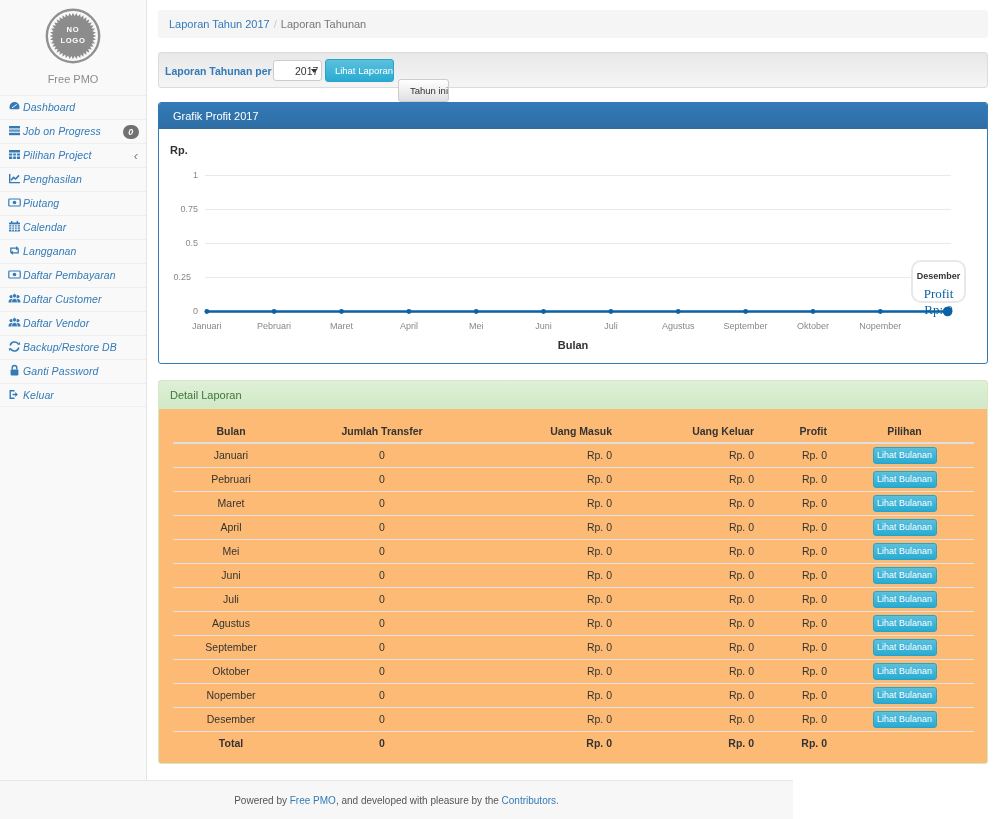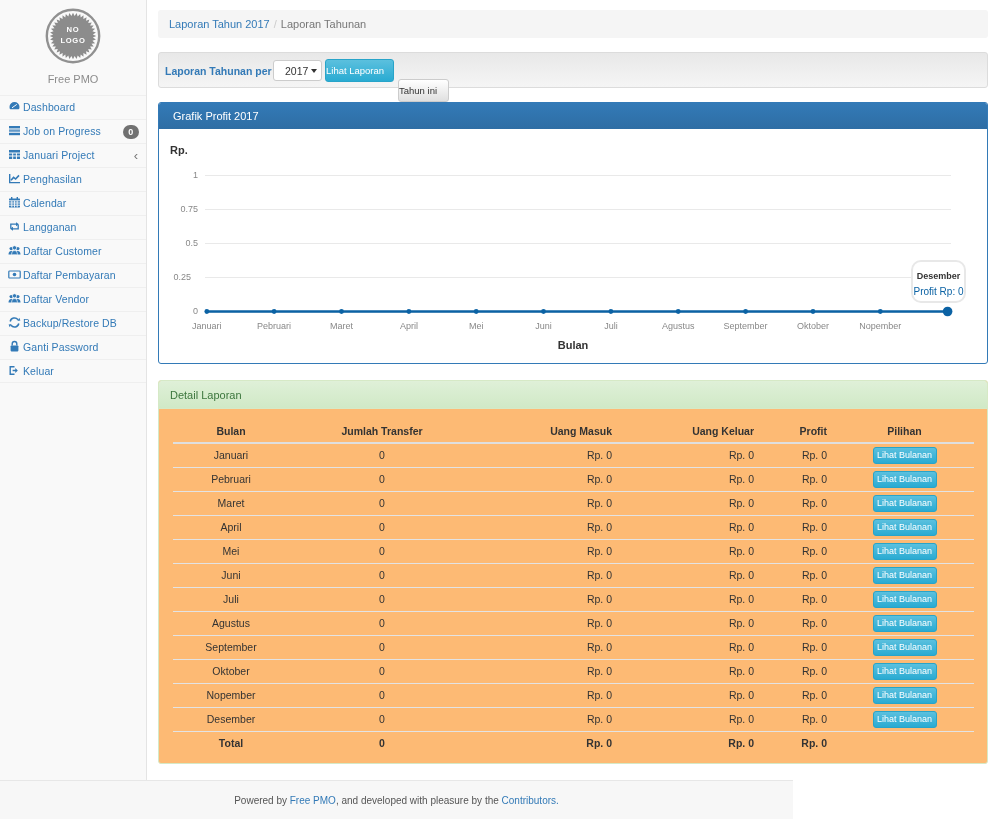--- a/index.html
+++ b/index.html
@@ -2,38 +2,38 @@
 <html><head>
 <meta charset="utf-8">
 <style>
 * { margin:0; padding:0; box-sizing:border-box; }
 html,body { width:1000px; height:819px; font-family:"Liberation Sans", sans-serif; background:#fff; position:relative; overflow:hidden; }
 
 
 #sidebar { position:absolute; left:0; top:0; width:147px; height:780px; background:#f9f9f9; border-right:1px solid #e4e4e4; }
 #brand { position:absolute; left:0; top:0; width:146px; height:96px; background:#f9f9f9; text-align:center; }
 #brand .pmo { position:absolute; top:73px; width:100%; text-align:center; font-size:11px; color:#8c8c8c; }
-#menu { position:absolute; left:0; top:95px; width:146px; list-style:none; }
+#menu { position:absolute; left:0; top:95px; width:146px; list-style:none;font-style:italic; }
 #menu li { height:24px; line-height:23px; border-top:1px solid #efefef; font-size:10.5px; color:#337ab7; padding-left:8px; white-space:nowrap; position:relative; }
 #menu li:last-child { border-bottom:1px solid #efefef; }
 #menu li svg { vertical-align:-2px; margin-right:1px; }
 #menu li .txt { margin-left:1px; letter-spacing:0.1px; }
 .badge0 { position:absolute; right:7px; top:4.5px; width:16.5px; height:14px; background:#717171; color:#fff; border-radius:7px; font-size:9px; text-align:center; line-height:14px; font-weight:bold; }
 .chev { position:absolute; right:8px; top:0; color:#777; font-size:13px; }
 
 
 #bc { position:absolute; left:158px; top:10px; width:830px; height:28px; background:#f5f5f5; border-radius:3px; font-size:11px; line-height:28px; padding-left:11px; color:#777; }
 #bc a { color:#337ab7; text-decoration:none; }
 #bc .sep { color:#ccc; padding:0 4px; }
 
 #well { position:absolute; left:158px; top:52px; width:830px; height:36px; border:1px solid #dcdcdc; border-radius:3px; background:linear-gradient(to bottom,#e8e8e8 0%,#f5f5f5 100%); }
 #well .lbl { position:absolute; left:6px; top:0; height:36px; line-height:36px; font-size:10.5px; font-weight:bold; color:#337ab7; }
-#well select.sel { position:absolute; left:114px; top:7px; width:49px; height:21px; border:1px solid #ccc; border-radius:3px; background:#fff; font-size:10.5px; color:#333; font-family:"Liberation Sans",sans-serif; padding-left:11px; appearance:none; -webkit-appearance:none; }
+#well select.sel { position:absolute; left:114px; top:7px; width:49px; height:21px; border:1px solid #ccc; border-radius:3px; background:#fff; font-size:10.5px; color:#333; font-family:"Liberation Sans",sans-serif; padding-left:21px; appearance:none; -webkit-appearance:none; }
 #well .caret { position:absolute; left:152px; top:16px; width:0; height:0; border-left:3.5px solid transparent; border-right:3.5px solid transparent; border-top:4px solid #333; }
-.btn { position:absolute; top:6px; height:23px; border-radius:3px; font-size:9.5px; text-align:left; line-height:21px; }
+.btn { position:absolute; top:6px; height:23px; border-radius:3px; font-size:9.5px; text-align:right; line-height:21px; }
 #btn-lihat { left:166px; width:69px; color:#fff; background:linear-gradient(to bottom,#5bc0de 0%,#2aabd2 100%); border:1px solid #28a4c9; }
 #btn-tahun { left:239px; width:51px; color:#333; background:linear-gradient(to bottom,#fff 0%,#e0e0e0 100%); border:1px solid #ccc;margin-top:20px; }
 
 
 #panel1 { position:absolute; left:158px; top:102px; width:830px; height:262px; border:1px solid #337ab7; border-radius:3px; background:#fff; }
 #panel1 .hd { height:26px; background:linear-gradient(to bottom,#337ab7 0%,#2e6da4 100%); color:#fff; font-size:11px; line-height:26px; padding-left:14px; border-radius:2px 2px 0 0; }
 
 
 #panel2 { position:absolute; left:158px; top:380px; width:830px; height:384px; border:1px solid #d6e9c6; border-radius:3px; background:#fdba74; }
 #panel2 .hd { height:28px; background:linear-gradient(to bottom,#dff0d8 0%,#d0e9c6 100%); color:#3c763d; font-size:11px; line-height:28px; padding-left:11px; border-radius:2px 2px 0 0; border-bottom:1px solid #d6e9c6; }
@@ -78,54 +78,58 @@
           <rect x="1" y="8.8" width="11" height="2.4" fill="#337ab7"></rect>
         </svg><span class="txt">Job on Progress</span><span class="badge0">0</span></li>
     <li><svg width="13" height="13" viewBox="0 0 13 13">
           <rect x="1" y="2" width="11" height="9" fill="#337ab7"></rect>
           <g stroke="#f9f9f9" stroke-width="1">
             <line x1="1" y1="5" x2="12" y2="5"></line>
             <line x1="1" y1="8" x2="12" y2="8"></line>
             <line x1="4.7" y1="5" x2="4.7" y2="11"></line>
             <line x1="8.4" y1="5" x2="8.4" y2="11"></line>
           </g>
-        </svg><span class="txt">Januari Project</span><span class="chev">‹</span></li>
+        </svg><span class="txt">Pilihan Project</span><span class="chev">‹</span></li>
     <li><svg width="13" height="13" viewBox="0 0 13 13">
           <path fill="none" stroke="#337ab7" stroke-width="1.4" d="M1.7 2 L1.7 10.6 L12 10.6"></path>
           <path fill="none" stroke="#337ab7" stroke-width="1.6" d="M3 8.2 L5.6 5.4 L7.6 7 L11 3.4"></path>
         </svg><span class="txt">Penghasilan</span></li>
+    <li><svg width="13" height="13" viewBox="0 0 13 13">
+          <rect x="0.8" y="3" width="11.4" height="7" rx="0.8" fill="none" stroke="#337ab7" stroke-width="1.2"></rect>
+          <circle cx="6.5" cy="6.5" r="1.8" fill="#337ab7"></circle>
+        </svg><span class="txt">Piutang</span></li>
     <li><svg width="13" height="13" viewBox="0 0 13 13">
           <rect x="1" y="2.4" width="11" height="9" rx="0.6" fill="#337ab7"></rect>
           <rect x="3" y="1" width="1.4" height="2.6" fill="#337ab7"></rect>
           <rect x="8.6" y="1" width="1.4" height="2.6" fill="#337ab7"></rect>
           <g stroke="#f9f9f9" stroke-width="0.9">
             <line x1="1" y1="4.8" x2="12" y2="4.8"></line>
             <line x1="3.8" y1="4.8" x2="3.8" y2="11.4"></line>
             <line x1="6.5" y1="4.8" x2="6.5" y2="11.4"></line>
             <line x1="9.2" y1="4.8" x2="9.2" y2="11.4"></line>
             <line x1="1" y1="7" x2="12" y2="7"></line>
             <line x1="1" y1="9.2" x2="12" y2="9.2"></line>
           </g>
         </svg><span class="txt">Calendar</span></li>
     <li><svg width="13" height="13" viewBox="0 0 13 13">
           <path fill="none" stroke="#337ab7" stroke-width="1.3" d="M2.8 8.5 L2.8 4.2 L8.3 4.2 M10.2 4.7 L10.2 8.8 L4.7 8.8"></path>
           <path fill="#337ab7" d="M8 2.2 L11 4.2 L8 6.2 Z M5 6.8 L2 8.8 L5 10.8 Z"></path>
         </svg><span class="txt">Langganan</span></li>
     <li><svg width="13" height="13" viewBox="0 0 13 13">
+          <rect x="0.8" y="3" width="11.4" height="7" rx="0.8" fill="none" stroke="#337ab7" stroke-width="1.2"></rect>
+          <circle cx="6.5" cy="6.5" r="1.8" fill="#337ab7"></circle>
+        </svg><span class="txt">Daftar Pembayaran</span></li>
+    <li><svg width="13" height="13" viewBox="0 0 13 13">
           <circle cx="3.2" cy="4.6" r="1.7" fill="#337ab7"></circle>
           <circle cx="9.8" cy="4.6" r="1.7" fill="#337ab7"></circle>
           <circle cx="6.5" cy="3.8" r="2.1" fill="#337ab7" stroke="#f9f9f9" stroke-width="0.7"></circle>
           <path fill="#337ab7" d="M0.5 10.5 Q0.5 7 3.2 7 Q4.4 7 5 7.8 L5 10.5 Z"></path>
           <path fill="#337ab7" d="M12.5 10.5 Q12.5 7 9.8 7 Q8.6 7 8 7.8 L8 10.5 Z"></path>
           <path fill="#337ab7" stroke="#f9f9f9" stroke-width="0.7" d="M3.6 10.8 Q3.6 6.6 6.5 6.6 Q9.4 6.6 9.4 10.8 Z"></path>
         </svg><span class="txt">Daftar Customer</span></li>
-    <li><svg width="13" height="13" viewBox="0 0 13 13">
-          <rect x="0.8" y="3" width="11.4" height="7" rx="0.8" fill="none" stroke="#337ab7" stroke-width="1.2"></rect>
-          <circle cx="6.5" cy="6.5" r="1.8" fill="#337ab7"></circle>
-        </svg><span class="txt">Daftar Pembayaran</span></li>
     <li><svg width="13" height="13" viewBox="0 0 13 13">
           <circle cx="3.2" cy="4.6" r="1.7" fill="#337ab7"></circle>
           <circle cx="9.8" cy="4.6" r="1.7" fill="#337ab7"></circle>
           <circle cx="6.5" cy="3.8" r="2.1" fill="#337ab7" stroke="#f9f9f9" stroke-width="0.7"></circle>
           <path fill="#337ab7" d="M0.5 10.5 Q0.5 7 3.2 7 Q4.4 7 5 7.8 L5 10.5 Z"></path>
           <path fill="#337ab7" d="M12.5 10.5 Q12.5 7 9.8 7 Q8.6 7 8 7.8 L8 10.5 Z"></path>
           <path fill="#337ab7" stroke="#f9f9f9" stroke-width="0.7" d="M3.6 10.8 Q3.6 6.6 6.5 6.6 Q9.4 6.6 9.4 10.8 Z"></path>
         </svg><span class="txt">Daftar Vendor</span></li>
     <li><svg width="13" height="13" viewBox="0 0 13 13">
           <path fill="none" stroke="#337ab7" stroke-width="1.5" d="M10.8 7.5 A4.4 4.4 0 0 1 3 9.3 M2.2 5.5 A4.4 4.4 0 0 1 10 3.7"></path>
@@ -188,21 +192,21 @@
   <div class="xlab" style="left:287.2px;top:218.0px;">Mei</div>
   <div class="xlab" style="left:354.5px;top:218.0px;">Juni</div>
   <div class="xlab" style="left:421.9px;top:218.0px;">Juli</div>
   <div class="xlab" style="left:489.2px;top:218.0px;">Agustus</div>
   <div class="xlab" style="left:556.6px;top:218.0px;">September</div>
   <div class="xlab" style="left:624.0px;top:218.0px;">Oktober</div>
   <div class="xlab" style="left:691.3px;top:218.0px;">Nopember</div>
   <div style="position:absolute;left:0;top:236px;width:828px;text-align:center;font-size:11px;font-weight:bold;color:#333;">Bulan</div>
   <div style="position:absolute;left:752px;top:157px;width:55px;height:43px;background:#fff;border:2px solid #e8e8e8;border-radius:10px;text-align:center;">
     <div style="font-size:9px;font-weight:bold;color:#333;margin-top:9px;">Desember</div>
-    <div style="font-size:10px;color:#0b62a4;margin-top:5px;">Profit Rp: 0</div>
+    <div style="font-size:13px;color:#0b62a4;margin-top:5px;font-family:Liberation Serif, serif;">Profit Rp: 0</div>
   </div>
 </div>
 </div>
 
 <div id="panel2">
   <div class="hd">Detail Laporan</div>
   <div style="position:relative;">
   <table id="tbl">
     <colgroup>
           <col style="width:116px">

